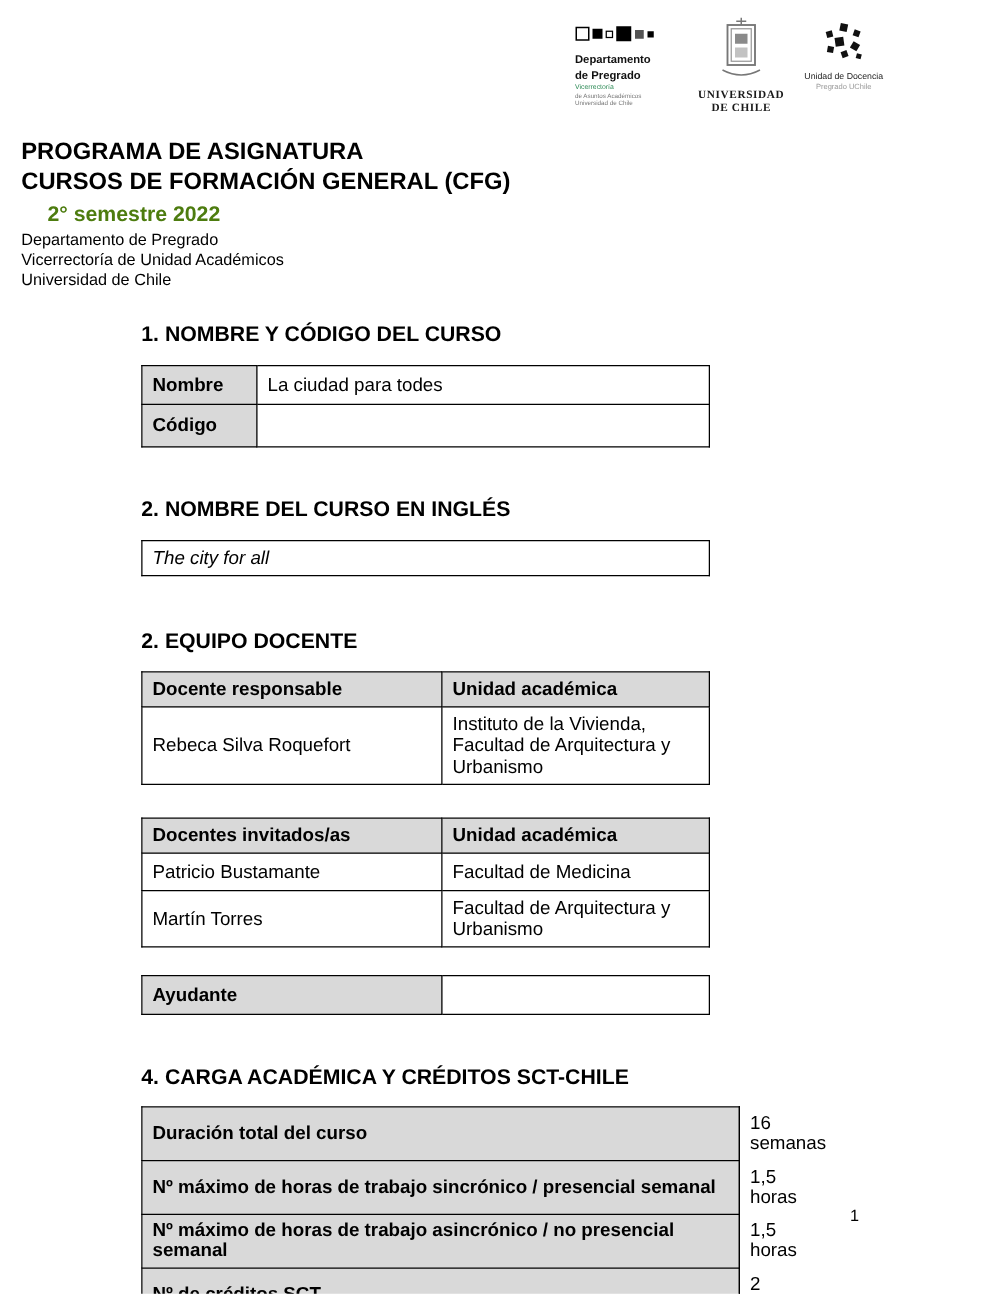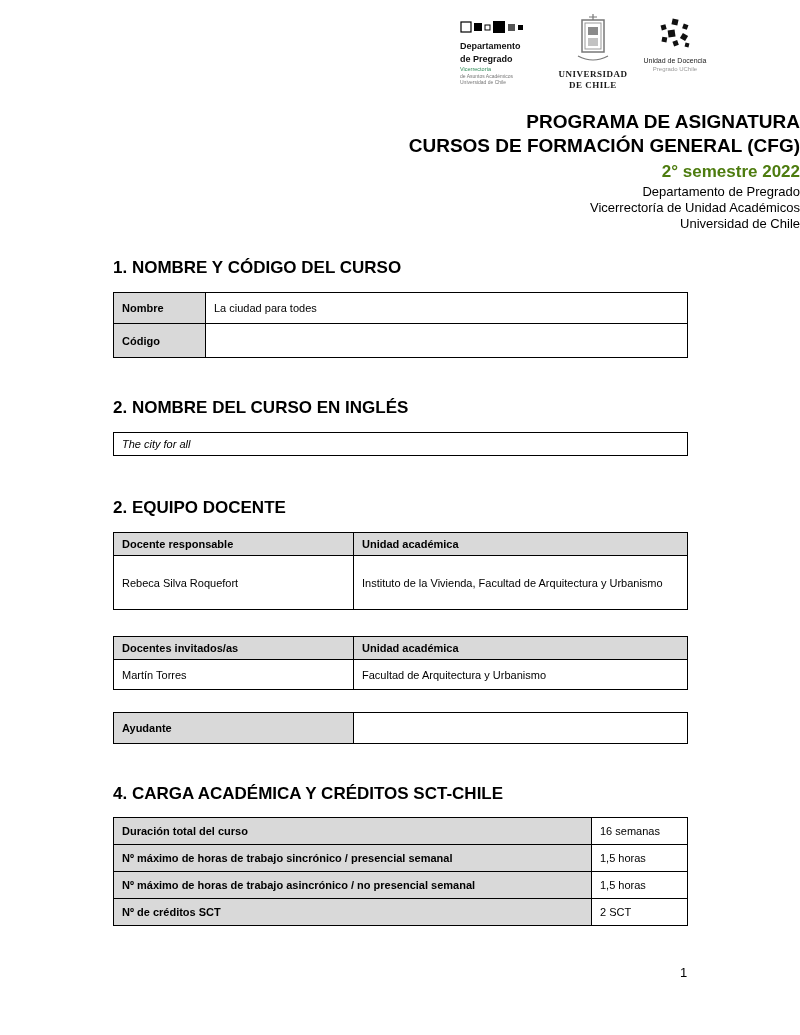--- a/index.html
+++ b/index.html
@@ -18,34 +18,34 @@
   .uchile-text { margin-top:3px; font-family:"Liberation Serif", serif; font-weight:bold; font-size:9px; letter-spacing:.5px; line-height:11px; color:#1a1a1a; }
   .logo-pregrado { width:84px; align-items:flex-start; text-align:left; padding-top:6px; }
   .pregrado-title { font-size:9px; font-weight:bold; line-height:10px; color:#111; margin-top:3px; }
   .pregrado-sub1 { font-size:5.5px; color:#2e8b57; margin-top:2px; line-height:6.5px; }
   .pregrado-sub { font-size:5px; color:#777; line-height:6px; }
   .logo-docencia { width:66px; padding-top:4px; }
   .docencia-line1 { font-size:7px; color:#222; margin-top:2px; line-height:9px; }
   .docencia-line2 { font-size:6px; color:#999; line-height:8px; }
 
   
-  .title-block { padding-top:110px; text-align:right; }
+  .title-block { padding-top:110px; text-align:left;margin-left:17px; }
   .main-title { font-size:19px; font-weight:bold; line-height:24px; }
   .semester { font-size:17px; font-weight:bold; color:#4d7c0f; line-height:24px; margin-top:2px;padding-left:21px; }
   .org-line { font-size:13px; line-height:16px; }
 
   
   .content { margin-left:113px; width:575px; }
   .sec-heading { font-size:17px; font-weight:bold; }
   .h1 { margin-top:26px; }
   .h2 { margin-top:40px; }
   .h3 { margin-top:42px; }
   .h4 { margin-top:40px; }
 
-  table.tbl { width:575px; border-collapse:collapse; table-layout:fixed; font-size:11px; }
+  table.tbl { width:455px; border-collapse:collapse; table-layout:fixed; font-size:15px; }
   table.tbl td, table.tbl th { border:1px solid #000; padding:5px 8px; vertical-align:middle; text-align:left; }
   .lbl { background:#D9D9D9; font-weight:bold; }
   th.hdr { background:#D9D9D9; font-weight:bold; text-align:center; padding:4px 8px; }
 
   .t-nombre { margin-top:14px; }
   .t-nombre td { height:31px; }
   .t-nombre tr:last-child td { height:34px; }
   .t-nombre .c1 { width:92px; }
 
   .t-ingles { margin-top:14px; }
@@ -186,20 +186,24 @@
       <colgroup>
           <col class="c1">
           <col>
         </colgroup>
       <tbody>
           <tr>
         <th class="hdr">Docentes invitados/as</th>
         <th class="hdr">Unidad académica</th>
       </tr>
       <tr>
+        <td>Patricio Bustamante</td>
+        <td>Facultad de Medicina</td>
+      </tr>
+      <tr>
         <td>Martín Torres</td>
         <td>Facultad de Arquitectura y Urbanismo</td>
       </tr>
     </tbody>
       </table>
 
     <table class="tbl t-ayud">
       <colgroup>
           <col class="c1">
           <col>

